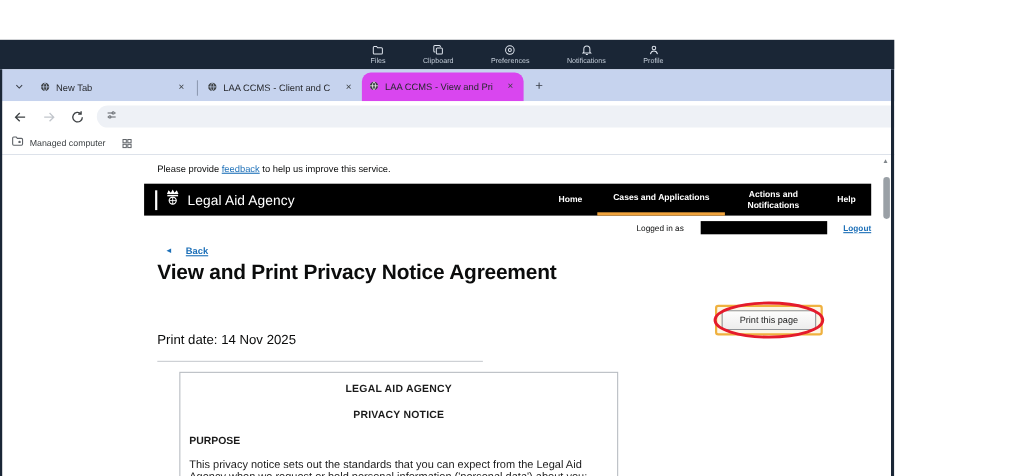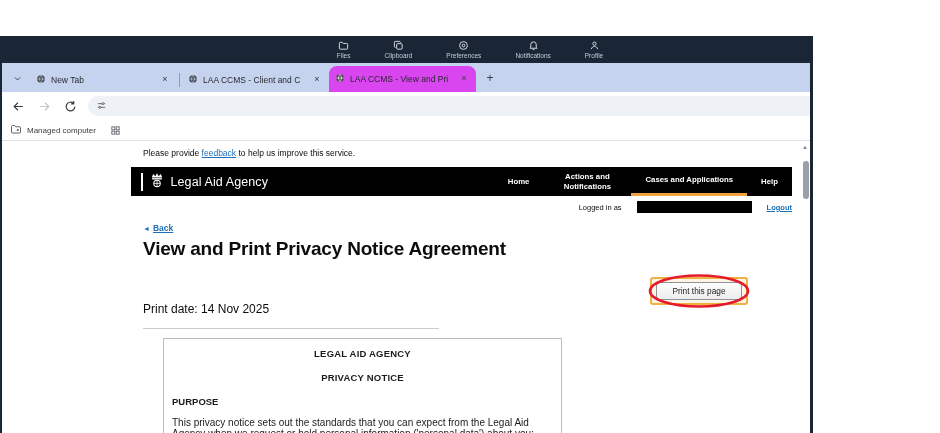--- a/index.html
+++ b/index.html
@@ -59,21 +59,21 @@
   .brand-name { color:#fff; font-size:12.5px; letter-spacing:0.1px; }
   .site-nav { margin-left:auto; display:flex; align-items:stretch; }
   .nav-item { display:flex; align-items:center; justify-content:center; text-align:center; color:#fff; font-size:7.8px; font-weight:600; padding:0 14px; cursor:pointer; line-height:1.25; }
   .nav-item.active { border-bottom:3px solid #f0a33c; }
   .nav-item.wrap { width:88px; padding:0 6px; }
 
   .loggedin-row { position:absolute; left:141px; top:60px; width:649px; display:flex; justify-content:flex-end; align-items:center; gap:15px; font-size:7.5px; color:#0b0c0c; }
   .redacted { width:115px; height:12px; background:#000; }
   .logout { color:#1d70b8; text-decoration:underline; font-weight:600; cursor:pointer; }
 
-  .back-link { position:absolute; left:141px; top:82px; font-size:8.5px; color:#1d70b8; cursor:pointer; display:flex; align-items:center; gap:3px; }
+  .back-link { position:absolute; left:148px; top:82px; font-size:8.5px; color:#1d70b8; cursor:pointer; display:flex; align-items:center; gap:12px; }
   .back-link .tri { font-size:7px; text-decoration:none; }
   .back-link .back-txt { text-decoration:underline; font-weight:700; }
 
   .page-title { position:absolute; left:141px; top:97px; font-size:19px; font-weight:800; color:#0b0c0c; letter-spacing:-0.2px; }
 
   .intro { position:absolute; left:141px; top:127px; width:392px; font-size:8.8px; line-height:12.5px; color:#0b0c0c; }
   .print-date { position:absolute; left:141px; top:161px; font-size:12px; font-weight:400; color:#0b0c0c; }
   .divider { position:absolute; left:141px; top:187px; width:296px; height:1px; background:#c9cdd1; }
 
   .print-area { position:absolute; left:645px; top:130px; width:106px; height:40px; }
@@ -258,22 +258,22 @@
         <span><svg viewBox="0 0 24 24" width="18" height="18">
               <path d="M5 8.5l2-4.5 2.8 3L12 3l2.2 4 2.8-3 2 4.5z" fill="#fff"></path>
               <rect x="5.5" y="9.5" width="13" height="1.8" fill="#fff"></rect>
               <circle cx="12" cy="16.5" r="4.3" fill="none" stroke="#fff" stroke-width="1.4"></circle>
               <path d="M12 12.2v8.6M7.7 16.5h8.6" stroke="#fff" stroke-width="1.1"></path>
             </svg></span>
         <span class="brand-name">Legal Aid Agency</span>
       </div>
       <div class="site-nav">
         <div class="nav-item">Home</div>
+        <div class="nav-item active">Cases and Applications</div>
         <div class="nav-item wrap">Actions and Notifications</div>
-        <div class="nav-item active">Cases and Applications</div>
         <div class="nav-item">Help</div>
       </div>
     </div>
 
     <div class="loggedin-row">
       <span>Logged in as</span>
       <span class="redacted"></span>
       <span class="logout">Logout</span>
     </div>
 

